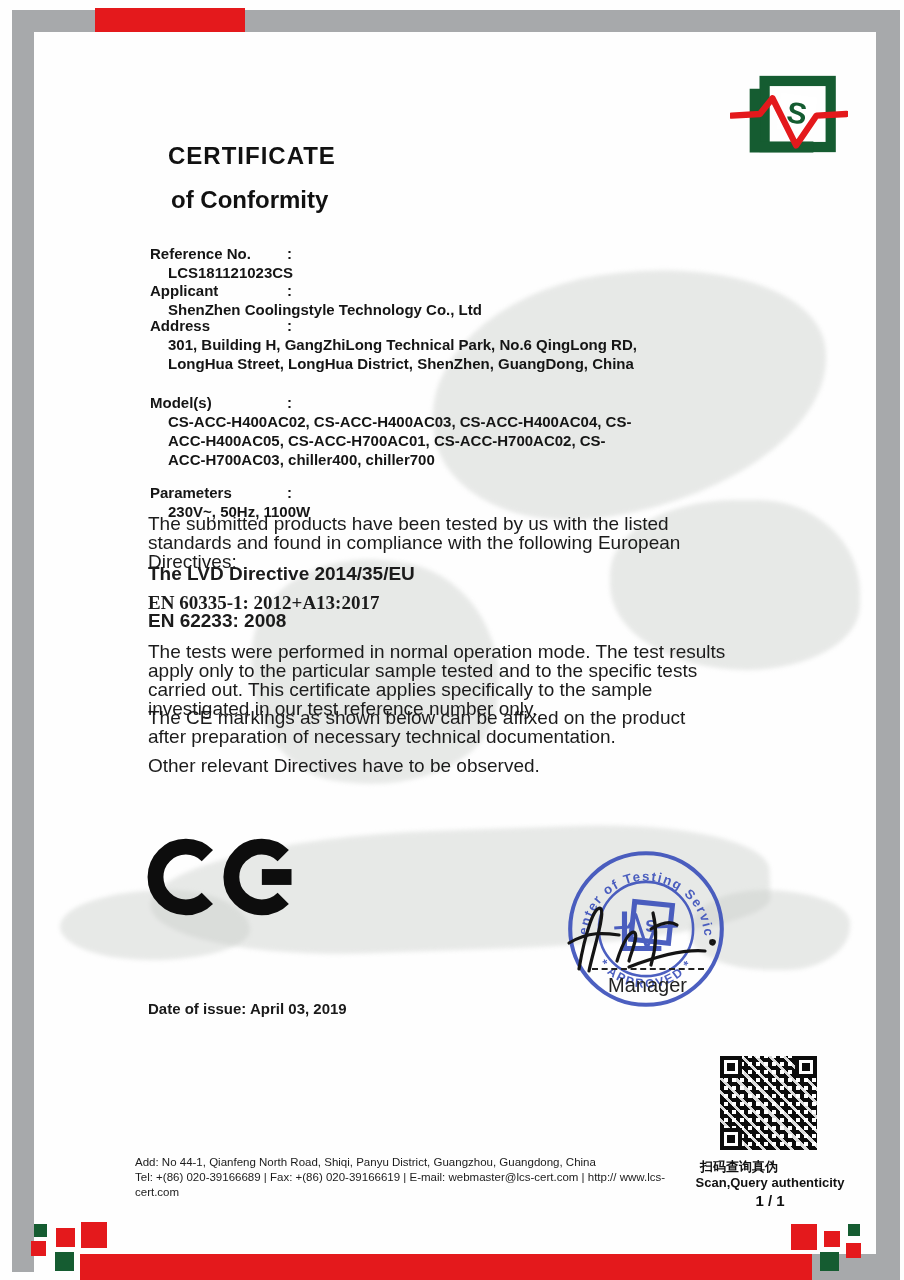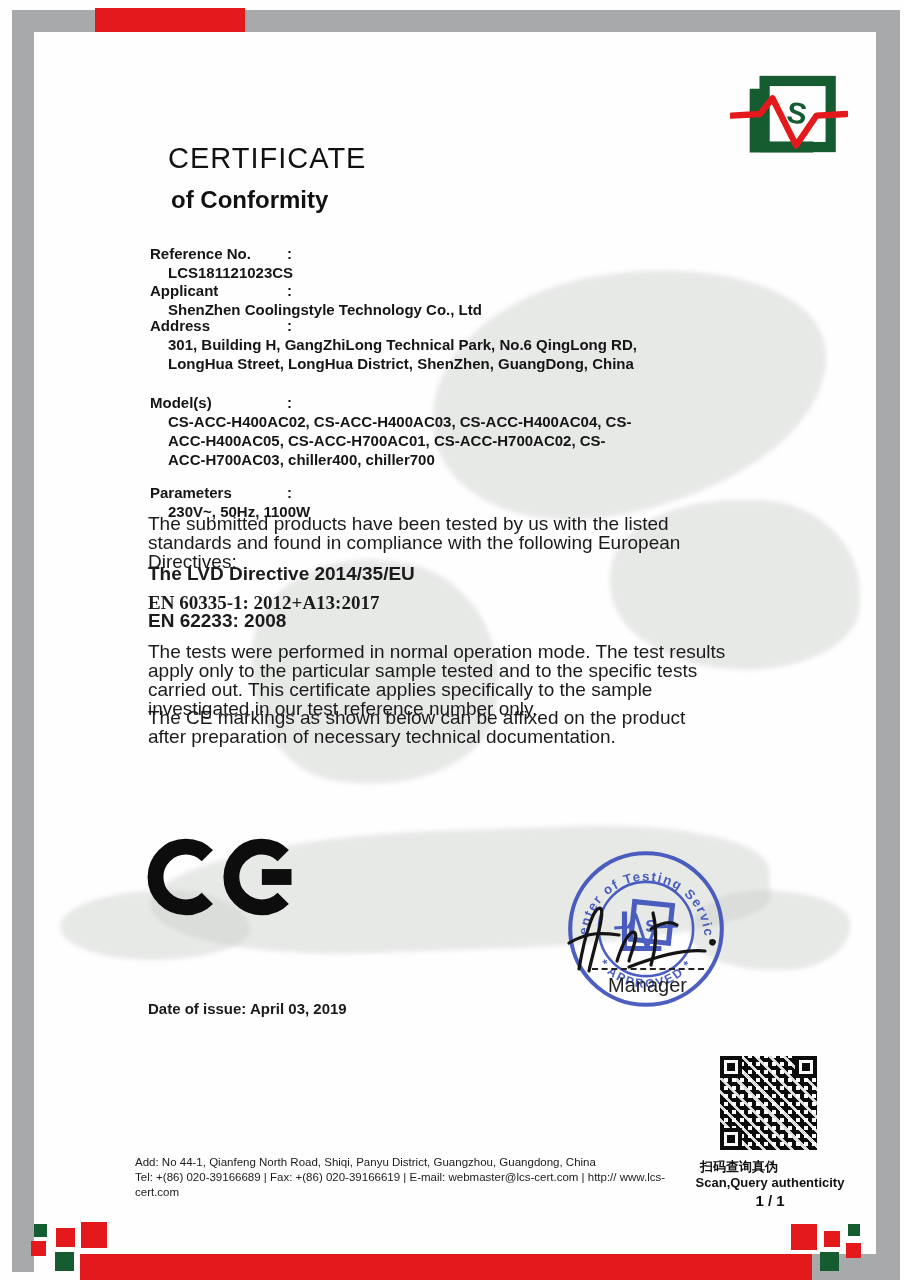--- a/index.html
+++ b/index.html
@@ -10,21 +10,21 @@
     color:#1a1a1a;
   }
   
   .frame{position:absolute;background:#a7a9ab;}
   .decor{position:absolute;}
   .red{background:#e4191c;}
   .green{background:#155c31;}
   
   .blob{position:absolute;background:#c9cdc9;opacity:.42;filter:blur(2px);}
   
-  .title{position:absolute;left:168px;top:142px;font-size:29px;font-weight:normal;letter-spacing:1px;color:#111;}
+  .title{position:absolute;left:168px;top:142px;font-size:24px;font-weight:bold;letter-spacing:1px;color:#111;}
   .subtitle{position:absolute;left:171px;top:186px;font-size:24px;font-weight:bold;color:#111;}
   
   .frow{position:absolute;left:150px;width:640px;font-size:15px;font-weight:bold;line-height:19px;color:#151515;}
   .flabel{display:inline-block;width:137px;vertical-align:top;}
   .fcolon{display:inline-block;width:18px;vertical-align:top;}
   .fvalue{display:inline-block;width:470px;vertical-align:top;margin-left:18px;}
   
   .para{position:absolute;left:148px;width:580px;font-size:19px;line-height:19px;color:#1b1b1b;}
   .bold{font-weight:bold;}
   
@@ -95,20 +95,21 @@
   <div class="frow" style="top:483px;">
     <span class="flabel">Parameters</span><span class="fcolon">:</span><span class="fvalue">230V~, 50Hz, 1100W</span>
   </div>
 
   <div class="para" style="top:514px;">The submitted products have been tested by us with the listed standards and found in compliance with the following European Directives:</div>
   <div class="para bold" style="top:564px;">The LVD Directive 2014/35/EU</div>
   <div class="para bold" style="top:593px;font-family:Liberation Serif, serif;">EN 60335-1: 2012+A13:2017</div>
   <div class="para bold" style="top:611px;">EN 62233: 2008</div>
   <div class="para" style="top:642px;">The tests were performed in normal operation mode. The test results apply only to the particular sample tested and to the specific tests carried out. This certificate applies specifically to the sample investigated in our test reference number only.</div>
   <div class="para" style="top:708px;">The CE markings as shown below can be affixed on the product after preparation of necessary technical documentation.</div>
+  <div class="para" style="top:756px;">Other relevant Directives have to be observed.</div>
 
   <svg id="ce-mark" width="160" height="134" viewBox="0 0 232 124">
     <path d="M 89 31 A 44 44 0 1 0 89 93" fill="none" stroke="#0d0d0d" stroke-width="23"></path>
     <path d="M 199 31 A 44 44 0 1 0 199 93" fill="none" stroke="#0d0d0d" stroke-width="23"></path>
     <path d="M 168 62 H 211" fill="none" stroke="#0d0d0d" stroke-width="23"></path>
   </svg>
 
   <div class="date-line">Date of issue: April 03, 2019</div>
 
   <svg id="stamp" width="172" height="168" viewBox="0 0 164 164">

